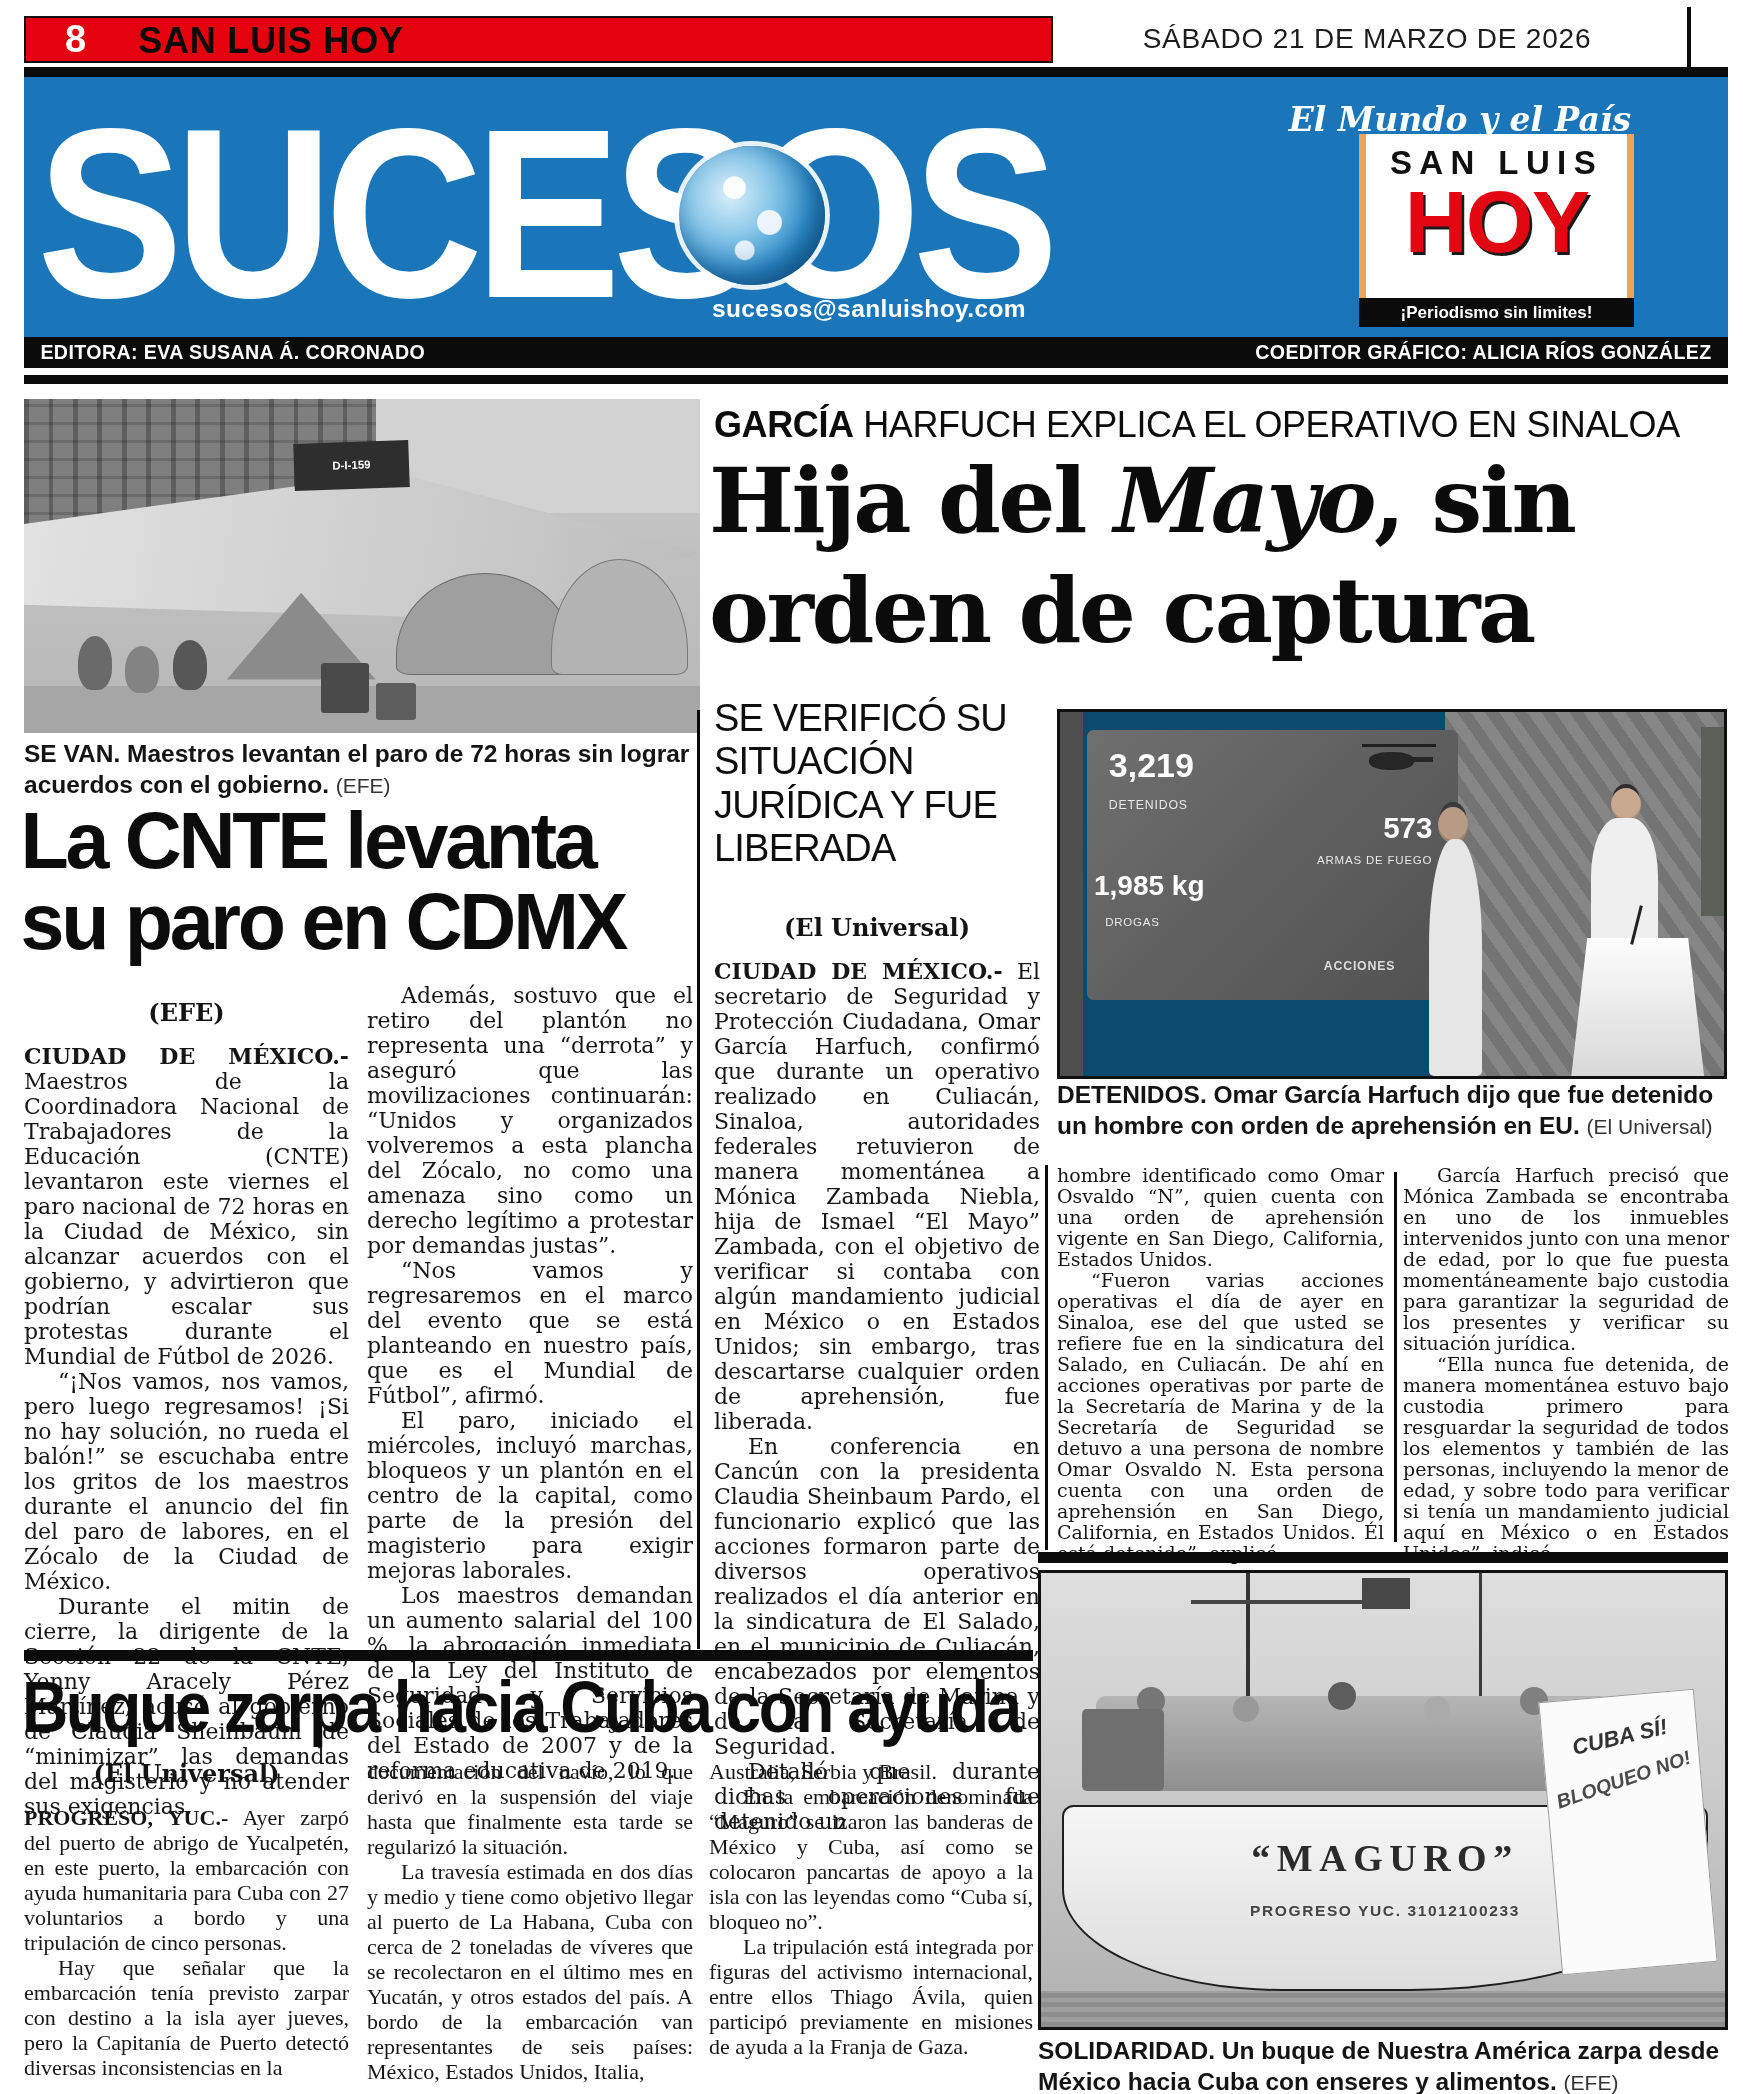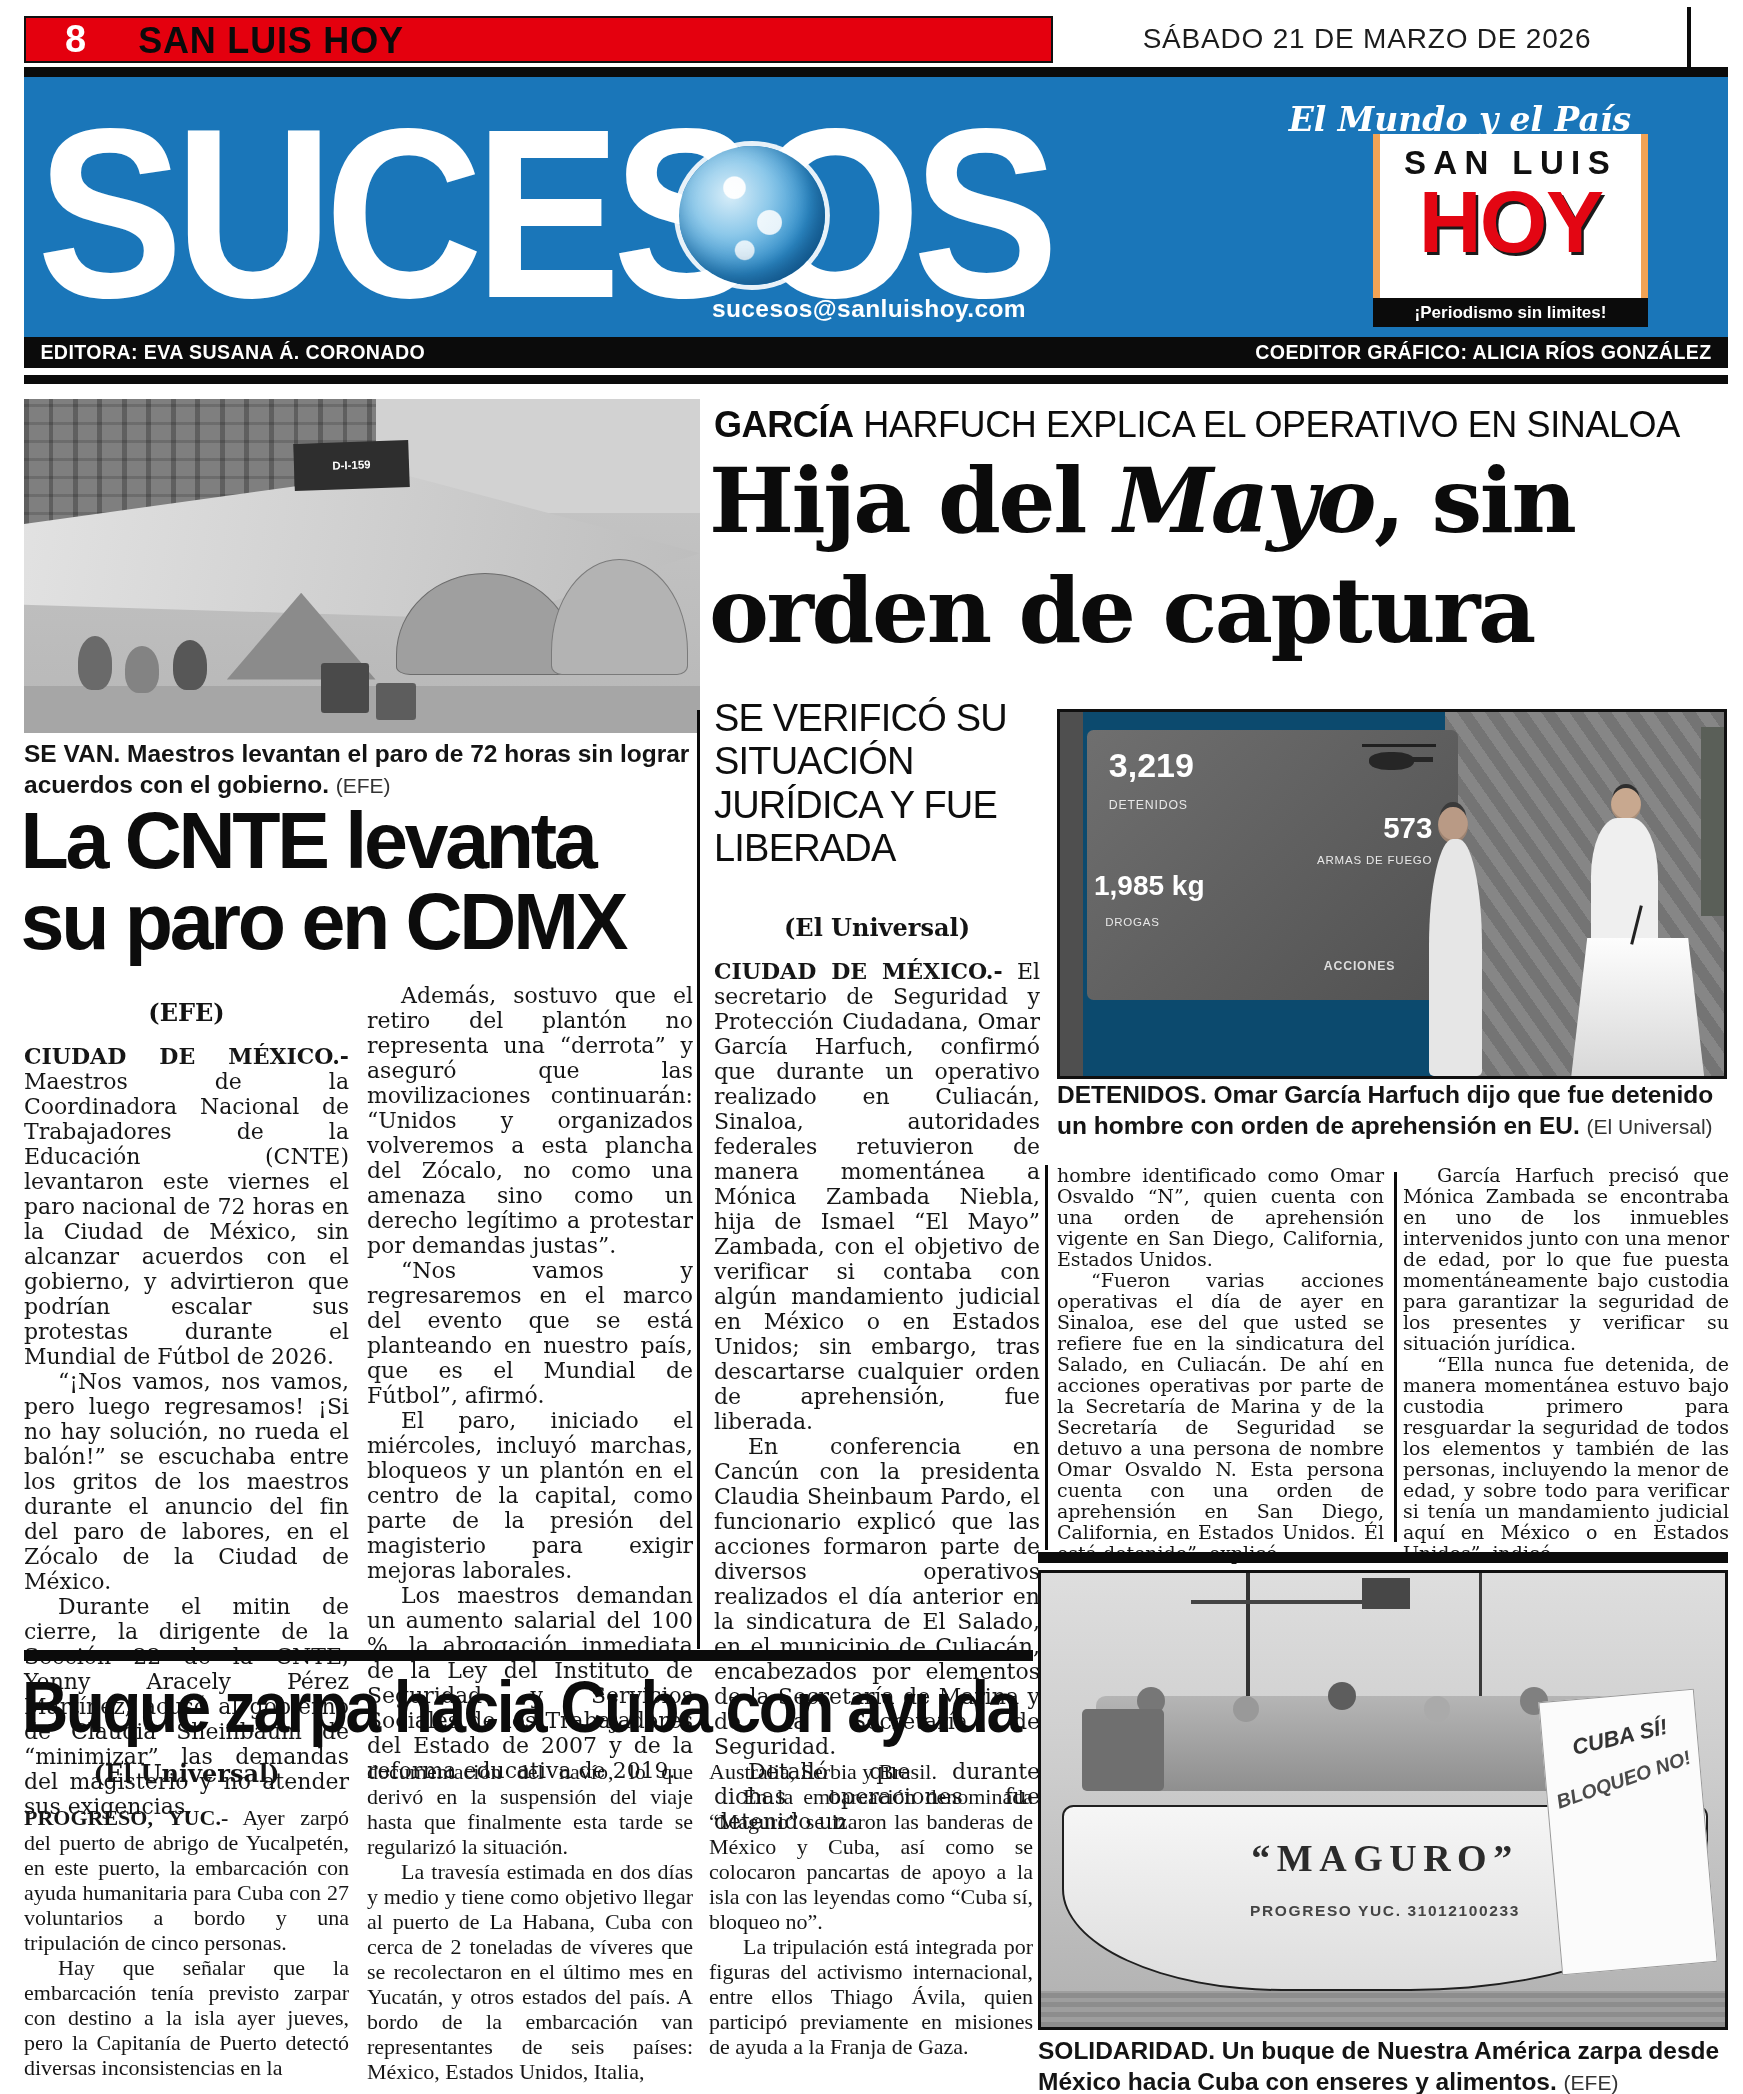--- a/index.html
+++ b/index.html
@@ -68,21 +68,21 @@
   </div>
   <div class="abs date" style="left:1064px;top:23px;width:606px;">SÁBADO 21 DE MARZO DE 2026</div>
   <div class="abs rule" style="left:1687px;top:6.5px;width:4.1px;height:61px;"></div>
   <div class="abs rule" style="left:24px;top:67px;width:1704px;height:9.8px;"></div>
 
   <div class="abs masthead" style="left:24px;top:77px;width:1704px;height:260px;">
     <div class="abs sucesos" style="left:13px;top:6.5px;">SUCESOS</div>
     <div class="abs globe" style="left:655px;top:69px;width:146px;height:139px;"></div>
     <div class="abs email" style="left:678px;top:218px;width:334px;">sucesos@sanluishoy.com</div>
     <div class="abs tagline" style="right:97px;top:23px;">El Mundo y el País</div>
-    <div class="abs logobox" style="right:80px;top:57px;width:275px;height:193px;">
+    <div class="abs logobox" style="right:94px;top:57px;width:275px;height:193px;">
       <div class="logotop">SAN LUIS</div>
       <div class="logomain">HOY</div>
       <div class="logoslogan">¡Periodismo sin limites!</div>
     </div>
   </div>
 
   <div class="abs editors" style="left:24px;top:337px;width:1704px;height:31px;">
     <span>EDITORA: EVA SUSANA Á. CORONADO</span>
     <span>COEDITOR GRÁFICO: ALICIA RÍOS GONZÁLEZ</span>
   </div>

